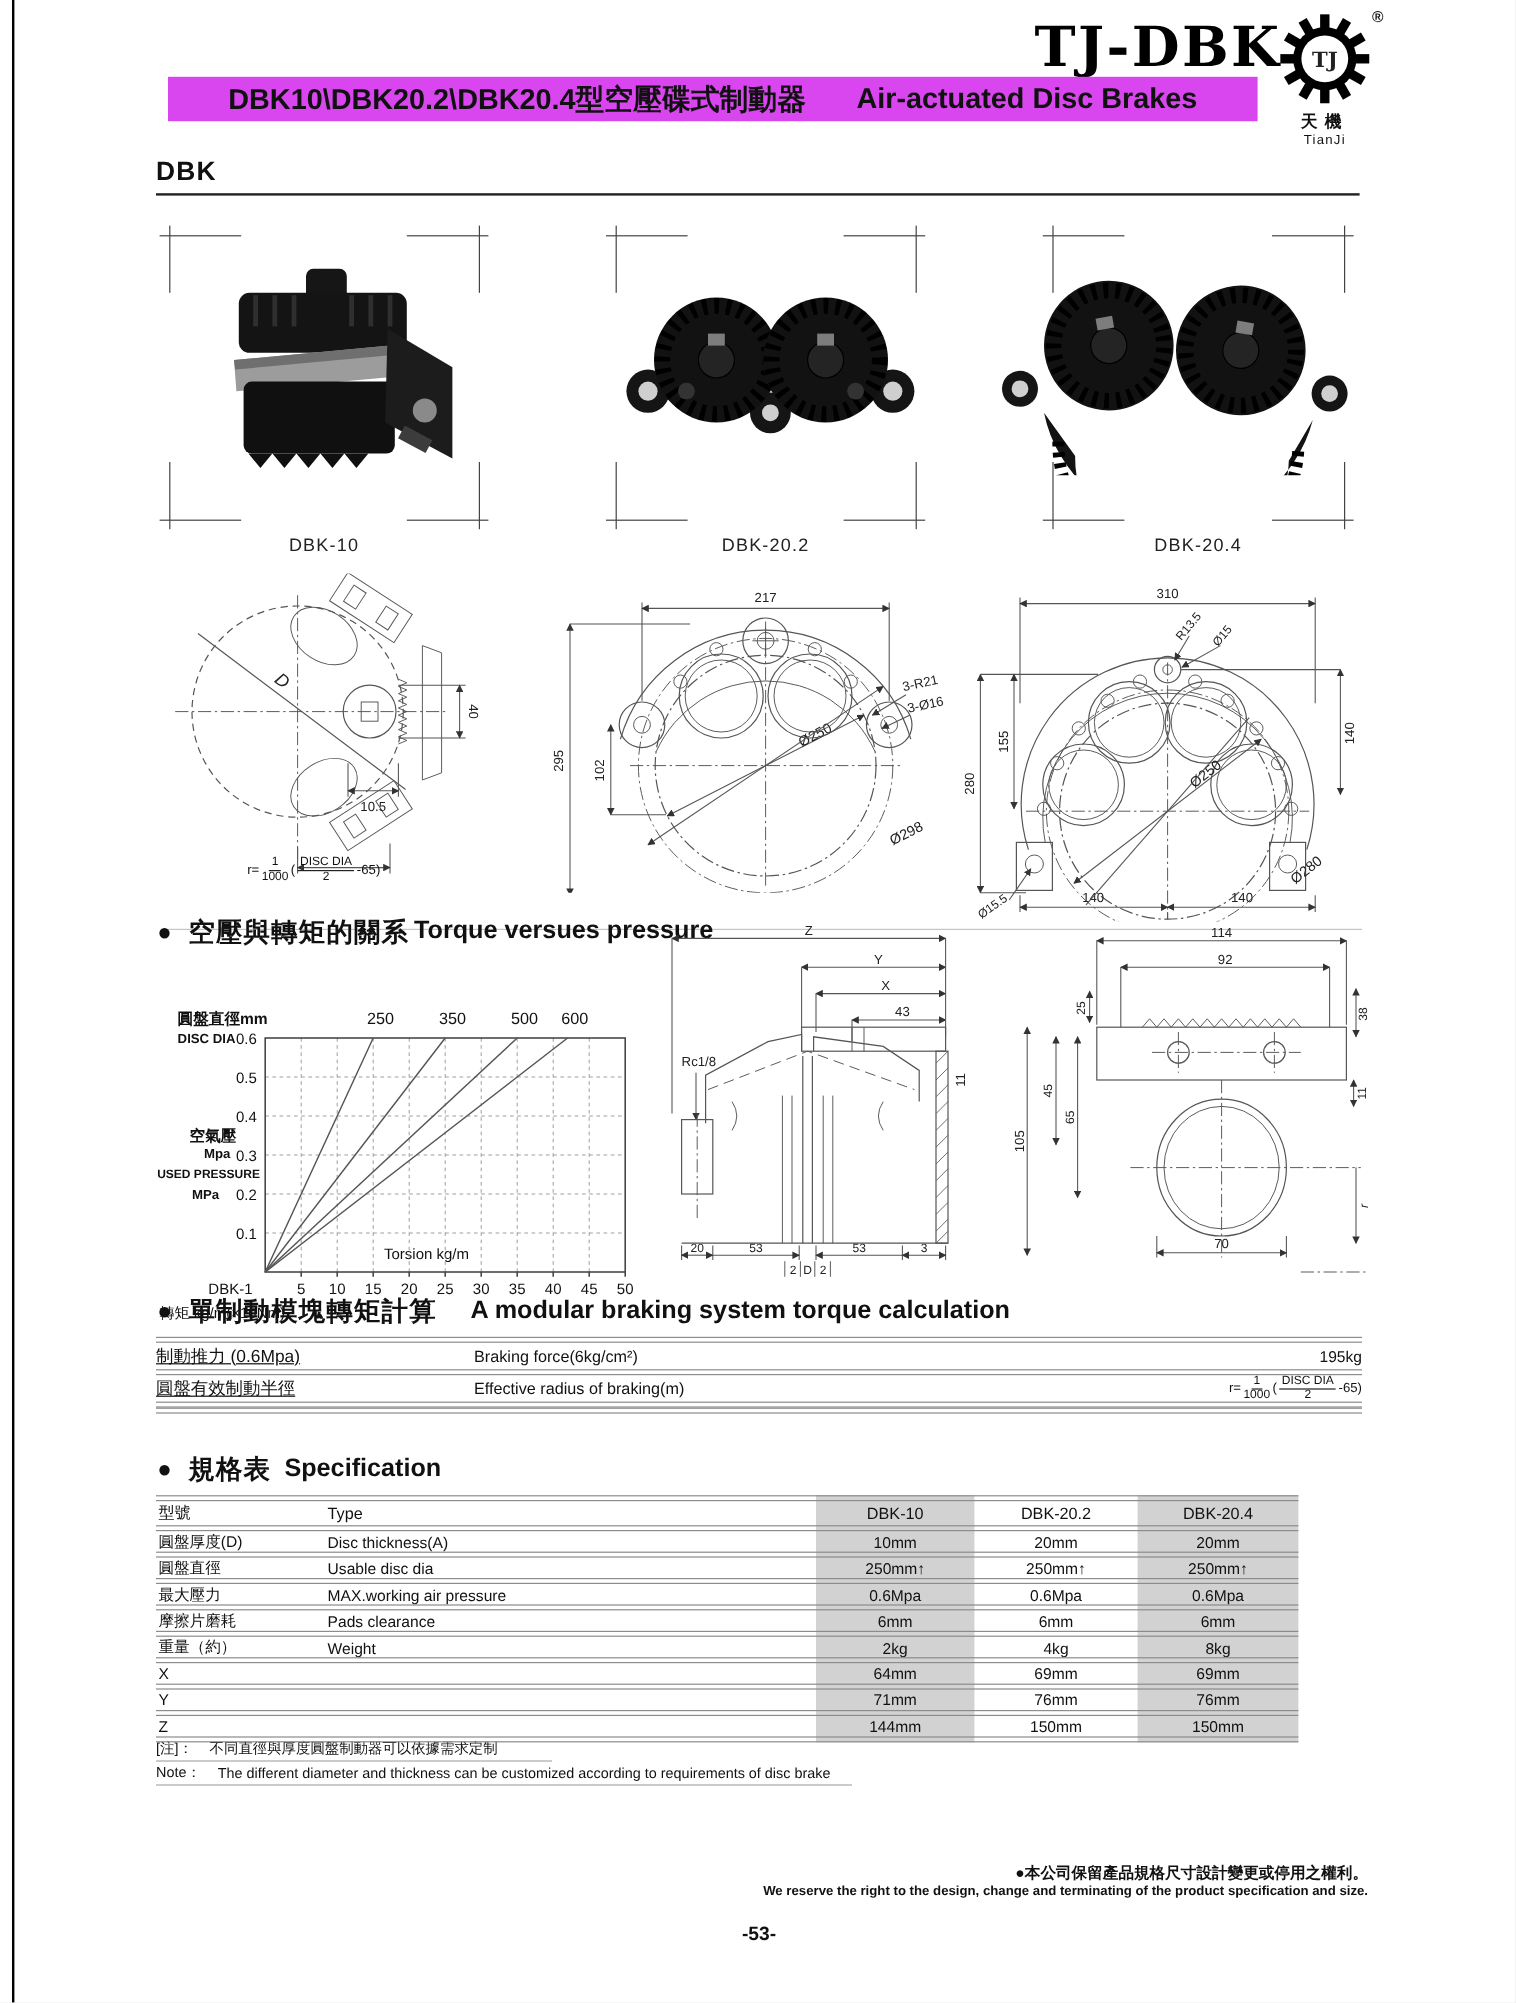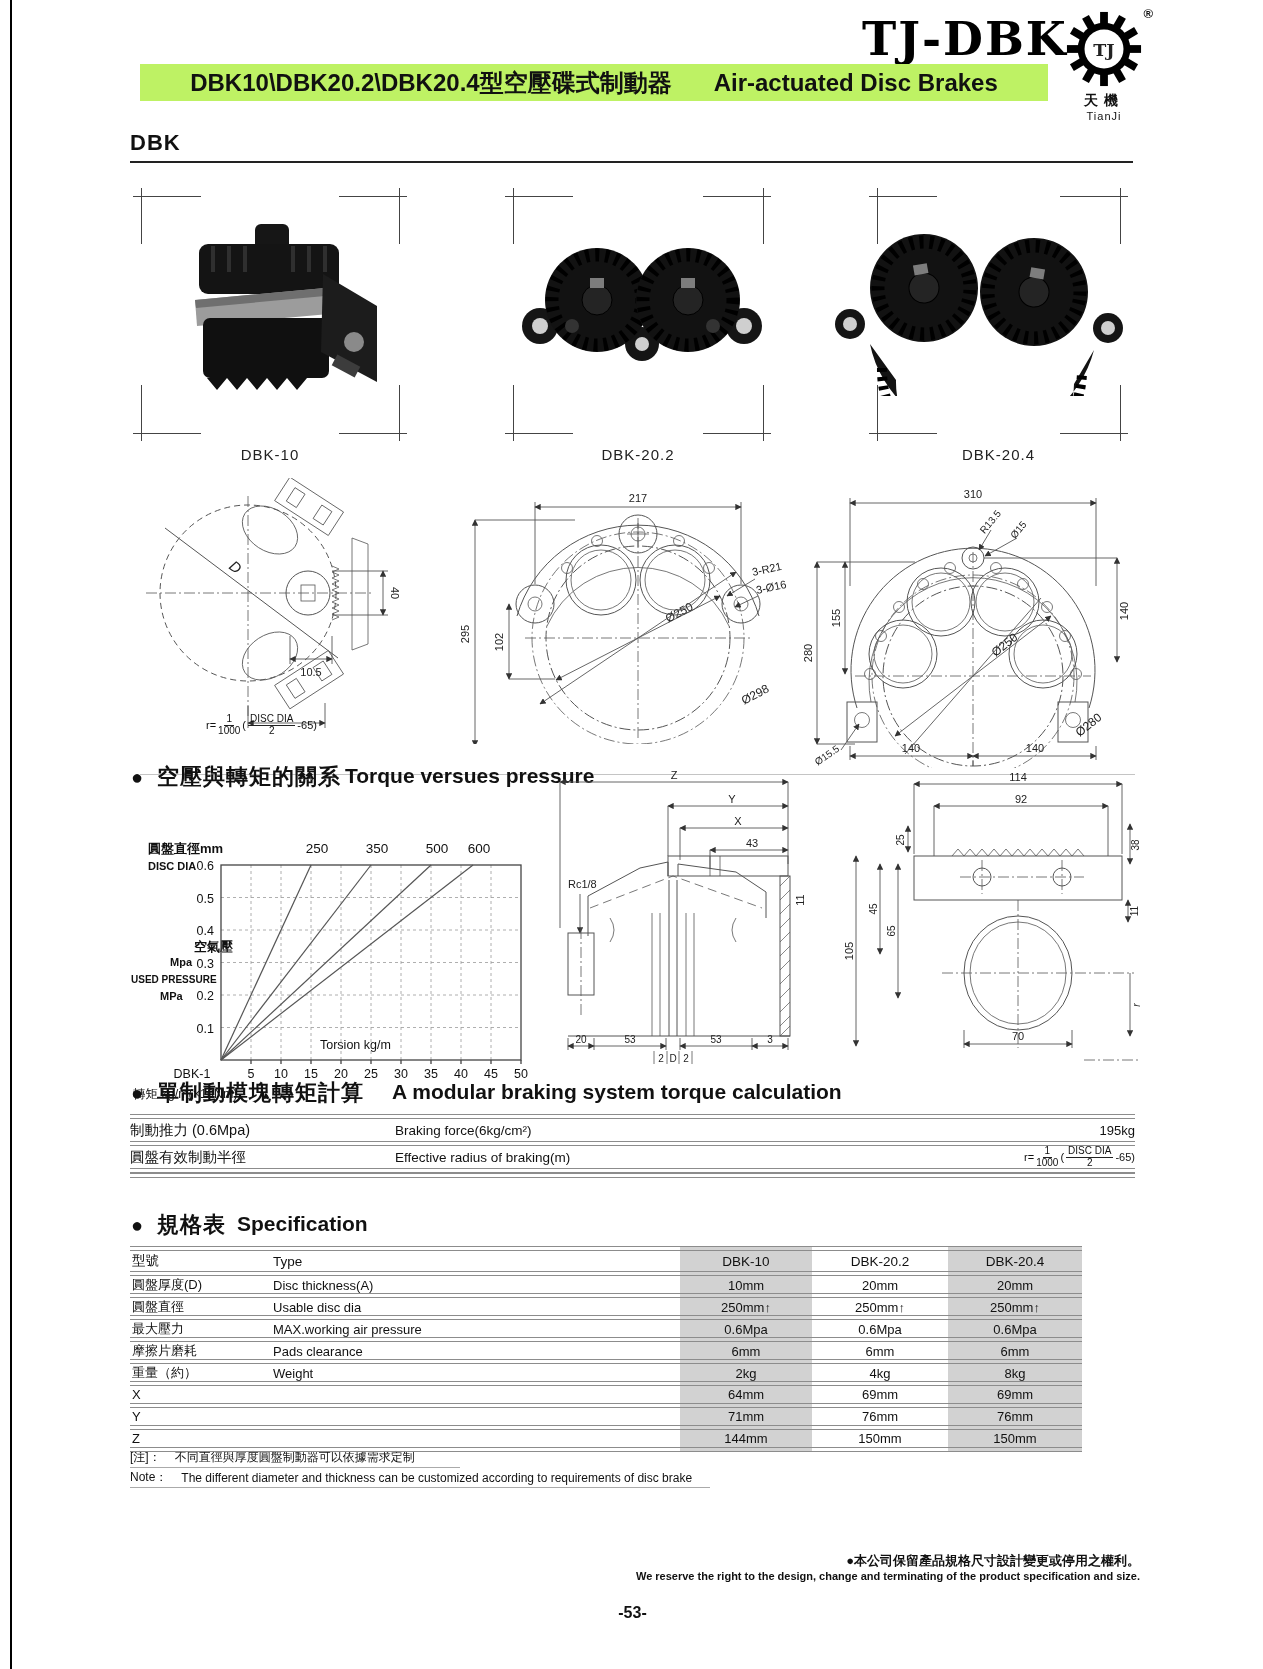--- a/index.html
+++ b/index.html
@@ -2,21 +2,21 @@
 <html><head>
 <meta charset="utf-8">
 <style>
   html,body{margin:0;padding:0;background:#e8e8e8;}
   .page{position:relative;width:1263px;height:1669px;background:#ffffff;overflow:hidden;
         font-family:"Liberation Sans",sans-serif;color:#111;}
   .abs{position:absolute;}
   .b{font-weight:bold;text-align:right;}
   
   .brand{font-family:"DejaVu Serif",serif;font-weight:900;font-size:46px;letter-spacing:2px;color:#000;}
-  .graybar{background:#bef264;display:flex;align-items:center;justify-content:center;gap:42px;white-space:nowrap;}
+  .graybar{background:#d946ef;display:flex;align-items:center;justify-content:center;gap:42px;white-space:nowrap;}
   .graybar .cn{font-size:24px;font-weight:bold;}
   .graybar .en{font-size:24px;font-weight:bold;}
   .logo-cn{font-size:14px;font-weight:bold;letter-spacing:6px;}
   .logo-en{font-size:11px;font-weight:normal;letter-spacing:1px;}
   
   .cm{position:absolute;width:0;height:0;}
   .cm::before{content:"";position:absolute;top:0;width:68px;height:1px;background:#444;}
   .cm::after{content:"";position:absolute;left:0;width:1px;height:56px;background:#444;}
   .cm.l::before{left:-8px;} .cm.r::before{left:-60px;}
   .cm.t::after{top:-8px;}   .cm.b::after{top:-48px;}
@@ -40,21 +40,21 @@
   .serieslabel{font-size:13.5px;text-anchor:middle;fill:#111;}
   .axlab-cn{font-size:13px;font-weight:bold;}
   .axlab{font-size:11px;font-weight:bold;}
   
   .sect-bullet{font-size:20px;}
   .sect-cn{font-size:22px;font-weight:bold;letter-spacing:1px;}
   .sect-en{font-size:21px;font-weight:bold;}
   
   .drule{height:3px;border-top:1px solid #8c8c8c;border-bottom:1px solid #8c8c8c;position:relative;z-index:2;}
   .tc-row{display:flex;align-items:center;height:22px;position:relative;z-index:1;}
-  .tc-cn{width:265px;font-size:14.5px;}
+  .tc-cn{width:265px;font-size:14.5px;text-decoration:underline;}
   .tc-en{flex:1;font-size:13.5px;}
   .tc-val{font-size:13px;}
   .frac{display:inline-flex;flex-direction:column;align-items:center;vertical-align:middle;line-height:1.05;margin:0 2px;font-size:10px;}
   .fnum{border-bottom:1px solid #222;padding:0 2px;}
   .formula{font-size:11px;white-space:nowrap;display:inline-flex;align-items:center;}
   .spec-row{display:grid;grid-template-columns:135px 415px 132px 136px 134px;align-items:center;height:17px;position:relative;z-index:1;font-size:13px;}
   .spec-row.hdr{height:20px;font-size:13.5px;}
   .spec-c1{padding-left:2px;}
   .spec-c2{padding-left:8px;}
   .spec-v{text-align:center;}
@@ -356,21 +356,21 @@
   </svg>
 
   <div class="abs" style="left:140px;top:774px;width:995px;height:1px;background:#c4c4c4;"></div>
 
   <span class="abs sect-bullet" style="left:131px;top:766px;">●</span>
   <span class="abs sect-cn" style="left:157px;top:762px;">空壓與轉矩的關系</span>
   <span class="abs sect-en" style="left:345px;top:764px;">Torque versues pressure</span>
 
   <div class="abs axlab-cn" style="left:148px;top:840px;">圓盤直徑mm</div>
   <div class="abs axlab" style="left:148px;top:860px;">DISC DIA</div>
-  <div class="abs axlab-cn" style="left:158px;top:938px;margin-left:36px;">空氣壓</div>
+  <div class="abs axlab-cn" style="left:158px;top:938px;">空氣壓</div>
   <div class="abs axlab" style="left:170px;top:956px;">Mpa</div>
   <div class="abs" style="left:131px;top:974px;font-size:10px;font-weight:bold;">USED PRESSURE</div>
   <div class="abs axlab" style="left:160px;top:990px;">MPa</div>
   <div class="abs" style="left:133px;top:1086px;font-size:12.5px;">轉矩 kg/m(×10Nm)</div>
   <div class="abs" style="left:320px;top:1038px;font-size:12.5px;">Torsion kg/m</div>
 
   <svg class="abs" style="left:130px;top:835px;" width="400" height="260">
       <line x1="121" y1="225" x2="121" y2="30" class="grid"></line>
       <line x1="121" y1="225" x2="121" y2="229" class="plotborder"></line>
       <text x="121" y="243" class="tick">5</text>

